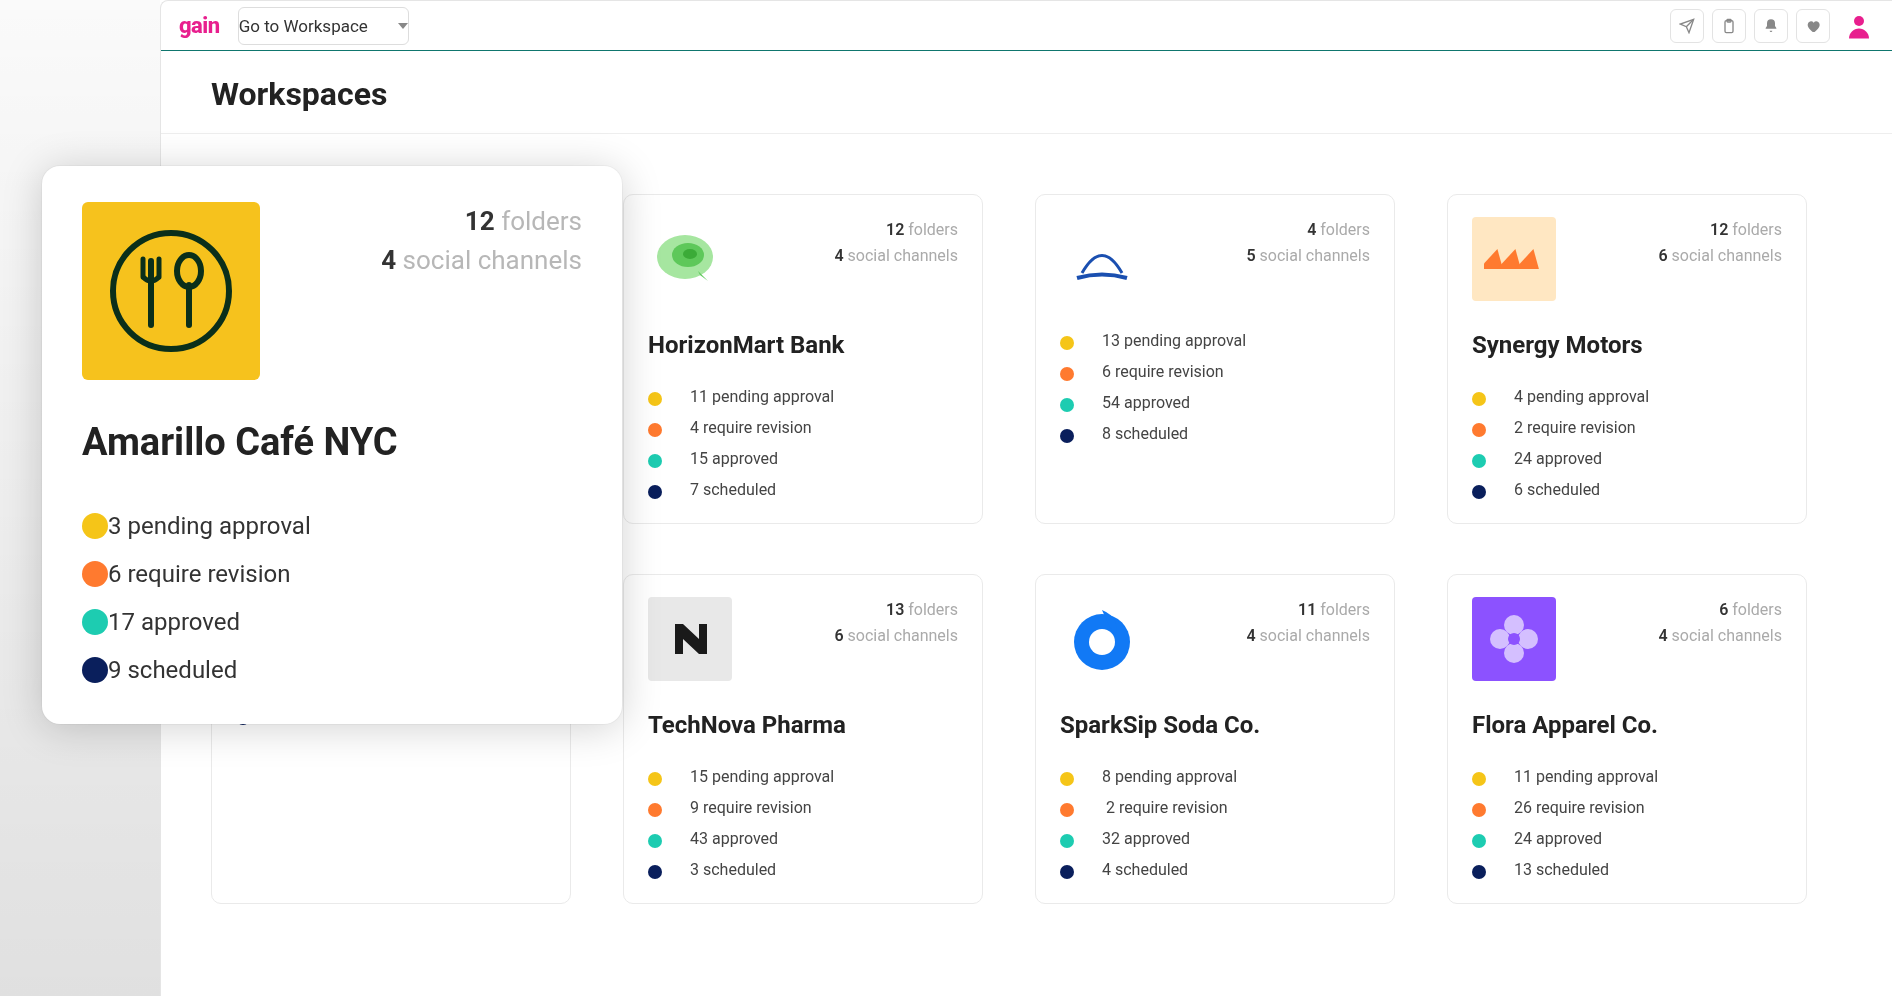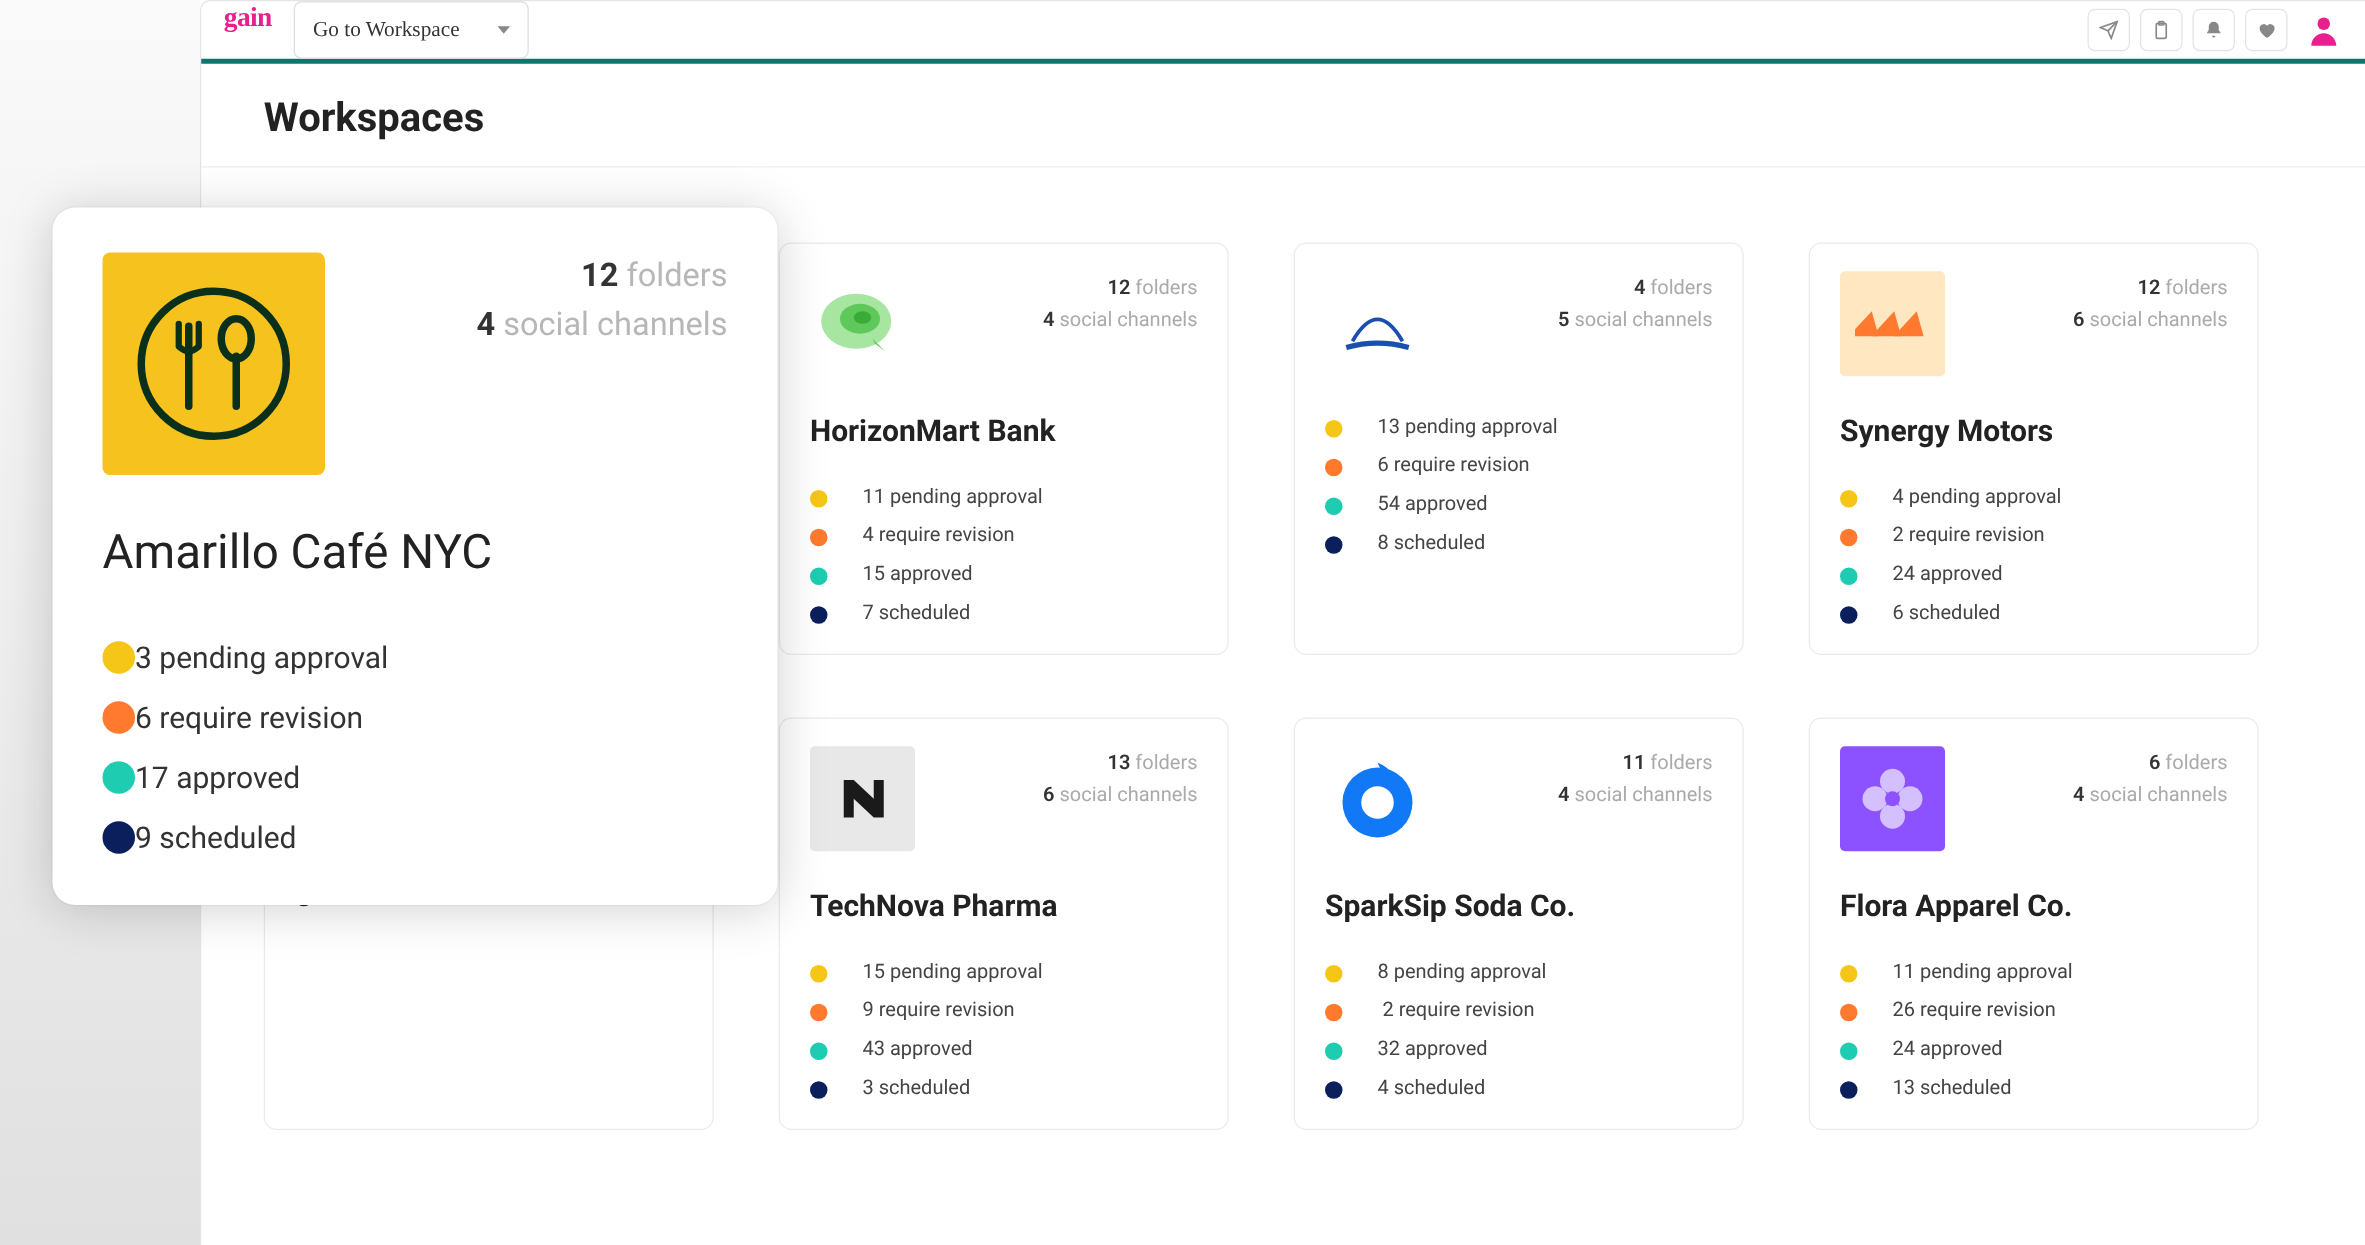--- a/index.html
+++ b/index.html
@@ -26,36 +26,36 @@
   .left-strip {
     position: absolute;
     left: 0; top: 0;
     width: 160px;
     height: 100%;
     background: linear-gradient(to bottom, rgba(0,0,0,0.02), rgba(0,0,0,0.12));
   }
   
   .topbar {
     display: flex;
+    align-items: center;
     height: 50px;
     padding: 0 18px;
-    border-bottom: 4px solid #0f766e;
-    font-family: Liberation Serif, serif;
+    border-bottom: 1px solid #0f766e;
   }
   .logo {
     font-weight: 800;
     font-size: 22px;
     color: #e81f8e;
     margin-right: 18px;
     letter-spacing: -0.5px;
   }
   .workspace-select {
     border: 1px solid #ddd;
     border-radius: 6px;
-    padding: 8px 14px;
+    padding: 8px 0;
     display: flex;
     align-items: center;
     gap: 30px;
     font-size: 17px;
     color: #333;
     cursor: pointer;
     background: #fff;
   }
   .chevron-down {
     width: 0; height: 0;
@@ -153,21 +153,21 @@
   .overlay-top { display:flex; align-items:flex-start; margin-bottom: 40px; }
   .overlay-logo {
     width: 178px; height: 178px;
     background:#f6c21d;
     border-radius:6px;
     display:flex; align-items:center; justify-content:center;
   }
   .overlay-meta { margin-left:auto; text-align:right; font-size:26px; line-height:1.5; }
   .overlay-meta .num { color:#333; font-weight:700; }
   .overlay-meta .lbl { color:#b7b7b7; }
-  .overlay-title { font-size:38px; font-weight:400; color:#222; margin-bottom:48px; }
+  .overlay-title { font-size:38px; font-weight:700; color:#222; margin-bottom:48px; }
   .overlay-stats { display:flex; flex-direction:column; gap:20px; }
   .overlay-stat { display:flex; align-items:center; font-size:24px; color:#333; }
   .overlay-dot { width:26px; height:26px; border-radius:50%; flex-shrink:0; }
 
   
   .card.first-hidden { min-height: 600px; }
 </style>
 </head>
 <body>
 

